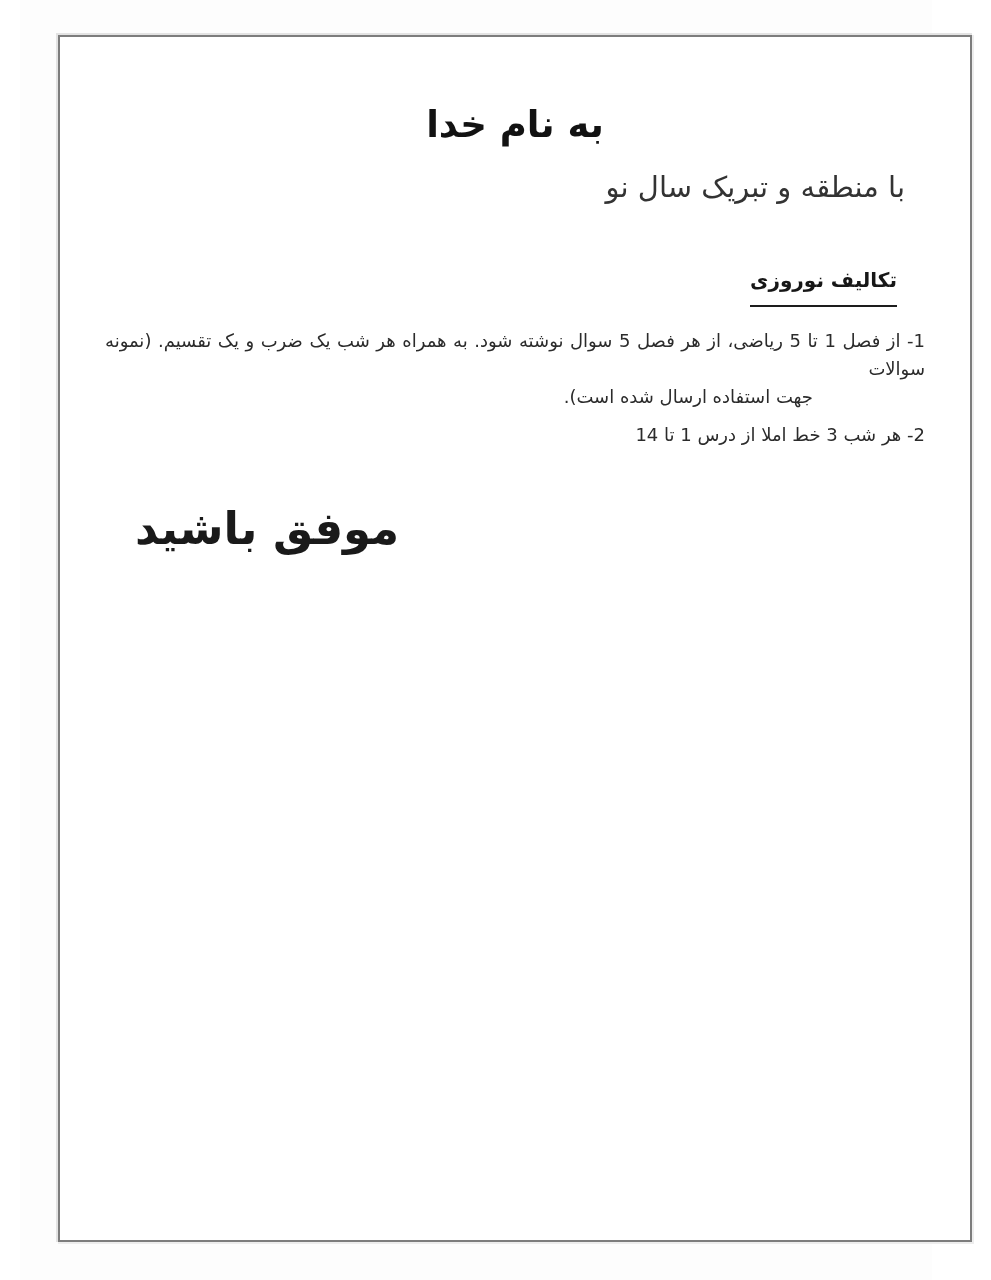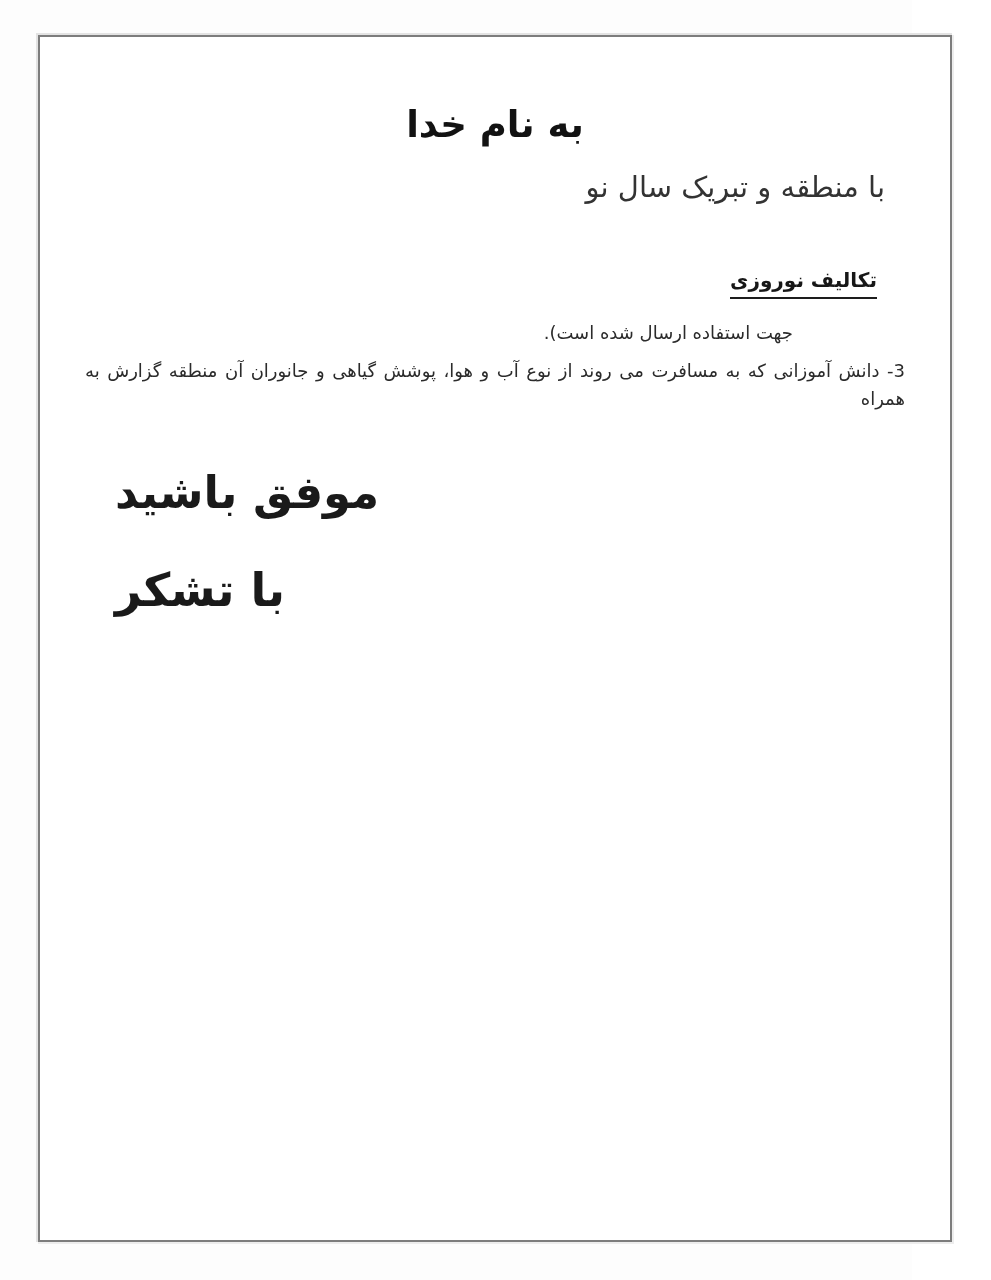--- a/index.html
+++ b/index.html
@@ -9,20 +9,21 @@
     height: 1280px;
     background: #ffffff;
     overflow: hidden;
     font-family: "DejaVu Sans", sans-serif;
   }
   .canvas {
     position: relative;
     width: 912px;
     height: 1280px;
     background: #fdfdfd;
+    margin-left: 20px;
   }
   .page-frame {
     position: absolute;
     left: 38px;
     top: 35px;
     width: 914px;
     height: 1207px;
     box-sizing: border-box;
     border: 2px solid #7d7d7d;
     background: #ffffff;
@@ -60,21 +61,21 @@
     margin-right: 28px;
     text-align: right;
     font-size: 20px;
     line-height: 26px;
     font-weight: bold;
     color: #171717;
   }
   .section-heading .underline {
     display: inline-block;
     border-bottom: 2px solid #1d1d1d;
-    padding-bottom: 4px;
+    padding-bottom: 12px;
   }
   .items {
     margin-top: 20px;
     font-size: 18px;
     line-height: 28px;
     color: #2b2b2b;
   }
   .item { margin-bottom: 10px; }
   .item.gap-lg { margin-bottom: 13px; }
   .line-just {
@@ -122,30 +123,32 @@
 
       <div class="greeting">با منطقه و تبریک سال نو</div>
 
       <div class="section-heading">
         <span class="underline">تکالیف نوروزی</span>
       </div>
 
       <div class="items">
 
         <div class="item">
+          <div class="line-just">1- از فصل 1 تا 5 ریاضی، از هر فصل 5 سوال نوشته شود. به همراه هر شب یک ضرب و یک تقسیم. (نمونه سوالات</div>
           <div class="line-cont">جهت استفاده ارسال شده است).</div>
         </div>
 
+        <div class="item gap-lg">
+          <div class="line-single">2- هر شب 3 خط املا از درس 1 تا 14</div>
+        </div>
 
         <div class="item">
-          <div class="line-just">3- دانش آموزانی که به مسافرت می روند از نوع آب و هوا، پوشش گیاهی و جانوران آن منطقه گزارش به همراه</div>
         </div>
 
 
       </div>
 
       <div class="closing-1">موفق باشید</div>
 
-      <div class="closing-2">با تشکر</div>
 
     </div>
   </div>
 </div>
 
 </body></html>

